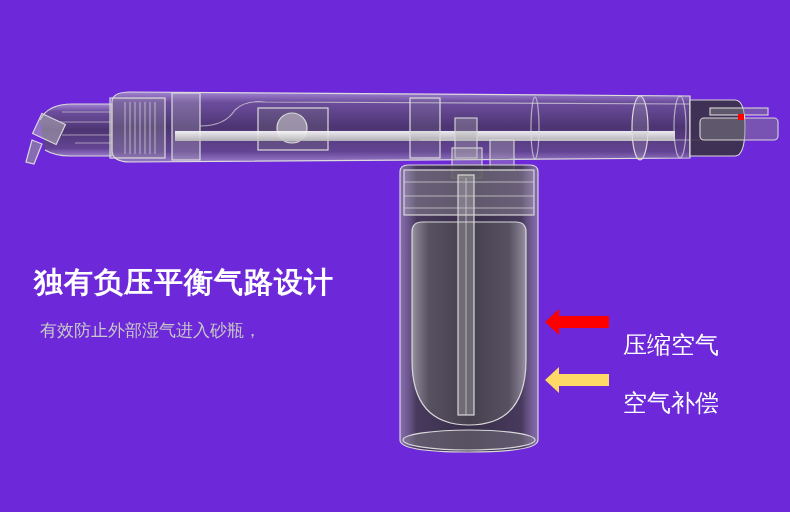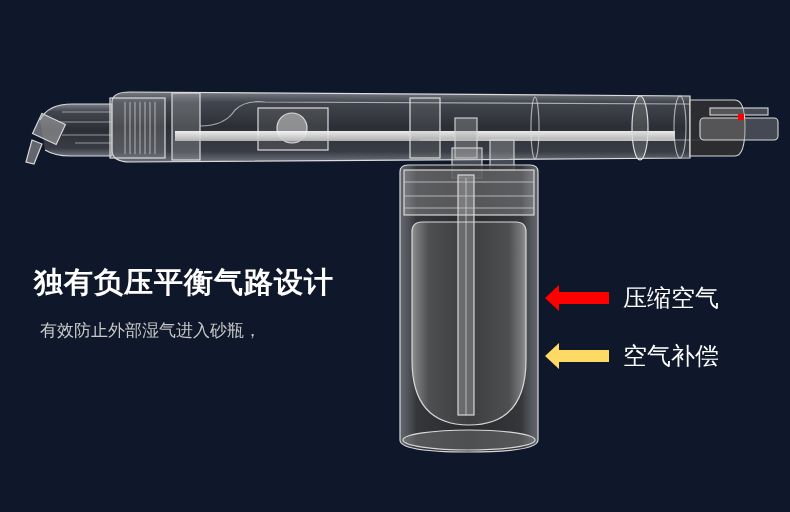--- a/index.html
+++ b/index.html
@@ -1,24 +1,24 @@
 <!DOCTYPE html>
 <html><head>
 <meta charset="utf-8">
 <style>
   html, body { margin: 0; padding: 0; background: #000; }
   body { width: 790px; height: 512px; position: relative; overflow: hidden; font-family: "DejaVu Sans", sans-serif; }
-  .stage { position: absolute; left: 0; top: 0; width: 790px; height: 512px; background: #0f172a; }
+  .stage { position: absolute; left: 0; top: 0; width: 790px; height: 512px; background: #6d28d9; }
   svg.device { position: absolute; left: 0; top: 0; }
   .headline { position: absolute; left: 34px; top: 265px; color: #fff; font-size: 29px; font-weight: bold; letter-spacing: 1px; white-space: nowrap; line-height: 34px; }
   .desc { position: absolute; left: 40px; top: 318px; color: #c8c8c8; font-size: 17px; line-height: 24px; }
   .desc div { white-space: nowrap; }
   .legend-item { position: absolute; left: 545px; display: flex; align-items: center; }
   .legend-item svg { display: block; }
-  .legend-label { color: #fff; font-size: 24px; margin-left: 14px; white-space: nowrap; line-height: 28px; }
+  .legend-label { color: #fff; font-size: 24px; margin-left: 14px; white-space: nowrap; line-height: 28px; margin-top: 47px; }
 </style>
 </head>
 <body>
 
 <div class="stage">
 
   <svg class="device" width="790" height="512" viewBox="0 0 790 512">
     <defs>
       <linearGradient id="tubeG" x1="0" y1="0" x2="0" y2="1">
         <stop offset="0" stop-color="#cfcfcf" stop-opacity="0.55"></stop>

